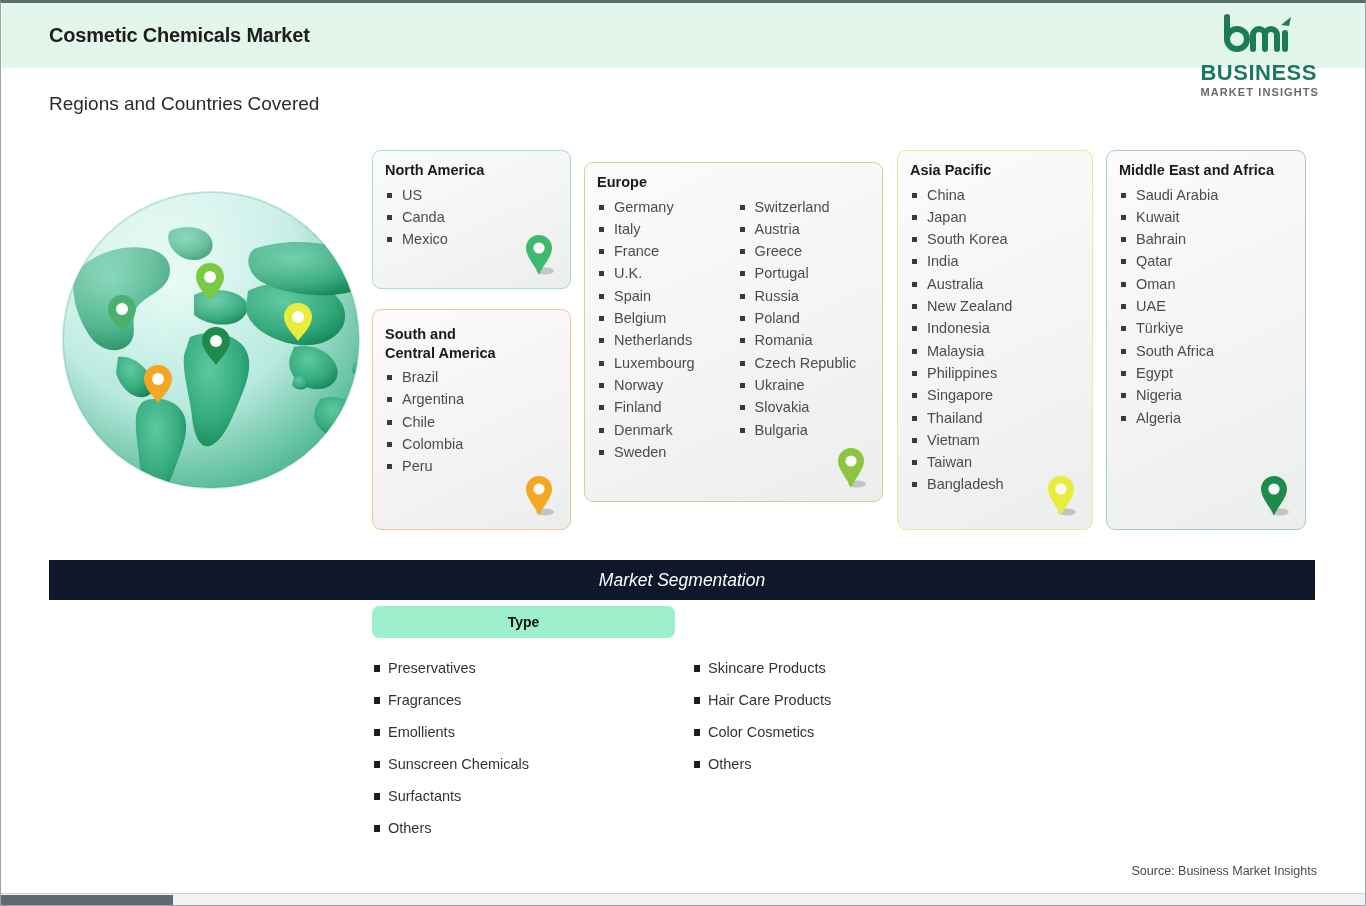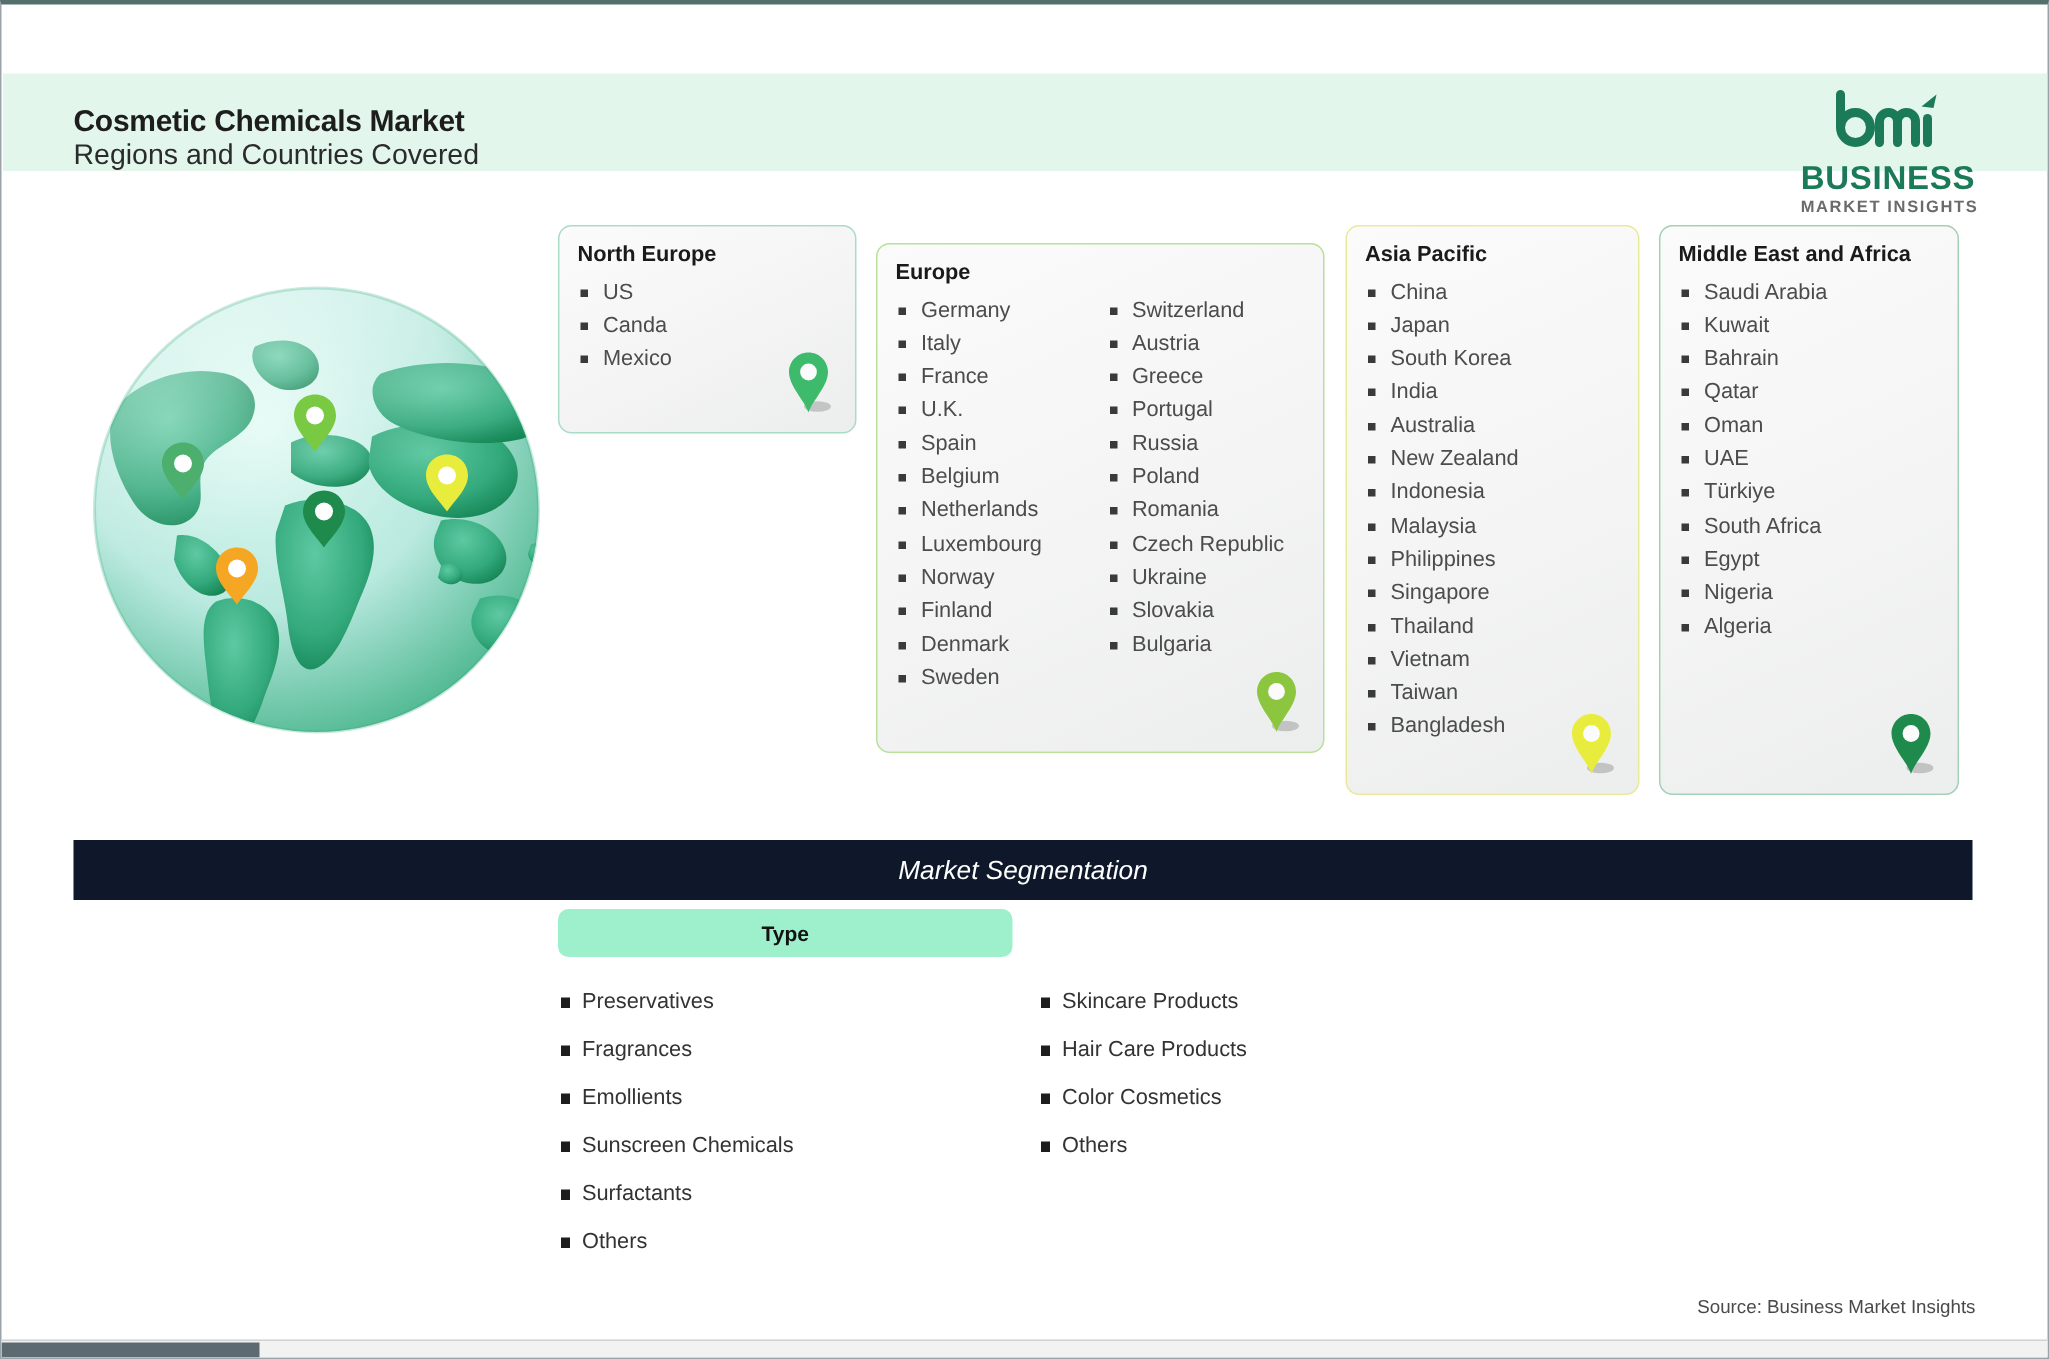--- a/index.html
+++ b/index.html
@@ -15,21 +15,21 @@
     background: #ffffff;
     border: 1px solid #9aa3a8;
     border-top: 3px solid #55706c;
     overflow: hidden;
   }
 
   
   #header {
     position: absolute; left: 1px; top: 0; width: 1363px; height: 65px;
     background: #e2f6ec;
-    display: flex; align-items: center; margin-top: 46px;
+    display: flex; align-items: center;
   }
   #header-title {
     margin-left: 47px;
     font-size: 20px; font-weight: bold; color: #1d1d1d;
     letter-spacing: -0.2px;
   }
   #logo {
     position: absolute; right: 46px; top: 10px;
     display: flex; align-items: center; gap: 9px; flex-direction: column;
   }
@@ -234,34 +234,54 @@
         <g transform="translate(100,178)">
           <path d="M0 0 C8 0 14 6 14 14 C14 23 4 32 0 38 C-4 32 -14 23 -14 14 C-14 6 -8 0 0 0 Z" fill="#f5a623"></path>
           <circle cx="0" cy="14" r="6" fill="#ffffff"></circle>
         </g>
       </g>
     </svg>
   </div>
 
   <div class="card" id="card-na">
     <div class="inner">
-      <div class="card-title">North Europe</div>
+      <div class="card-title">North America</div>
       <ul class="clist">
         <li>US</li>
         <li>Canda</li>
         <li>Mexico</li>
       </ul>
     </div>
     <svg class="pin" width="30" height="42" viewBox="0 0 30 42">
       <ellipse cx="21" cy="37" rx="9" ry="3.5" fill="#000" opacity="0.18"></ellipse>
       <path d="M15 1 C22.2 1 28 6.8 28 14 C28 23.5 17.5 33 15 41 C12.5 33 2 23.5 2 14 C2 6.8 7.8 1 15 1 Z" fill="#3dba6b"></path>
       <circle cx="15" cy="14" r="5.6" fill="#fbfbfb"></circle>
     </svg>
   </div>
 
+  <div class="card" id="card-sca">
+    <div class="inner">
+      <div class="card-title">
+        <span>South and</span><br>
+        <span>Central America</span>
+      </div>
+      <ul class="clist">
+        <li>Brazil</li>
+        <li>Argentina</li>
+        <li>Chile</li>
+        <li>Colombia</li>
+        <li>Peru</li>
+      </ul>
+    </div>
+    <svg class="pin" width="30" height="42" viewBox="0 0 30 42">
+      <ellipse cx="21" cy="37" rx="9" ry="3.5" fill="#000" opacity="0.18"></ellipse>
+      <path d="M15 1 C22.2 1 28 6.8 28 14 C28 23.5 17.5 33 15 41 C12.5 33 2 23.5 2 14 C2 6.8 7.8 1 15 1 Z" fill="#f5a623"></path>
+      <circle cx="15" cy="14" r="5.6" fill="#fbfbfb"></circle>
+    </svg>
+  </div>
 
   <div class="card" id="card-eu">
     <div class="inner">
       <div class="card-title">Europe</div>
       <div id="eu-cols">
         <ul class="clist" id="eu-col-1">
           <li>Germany</li>
           <li>Italy</li>
           <li>France</li>
           <li>U.K.</li>

